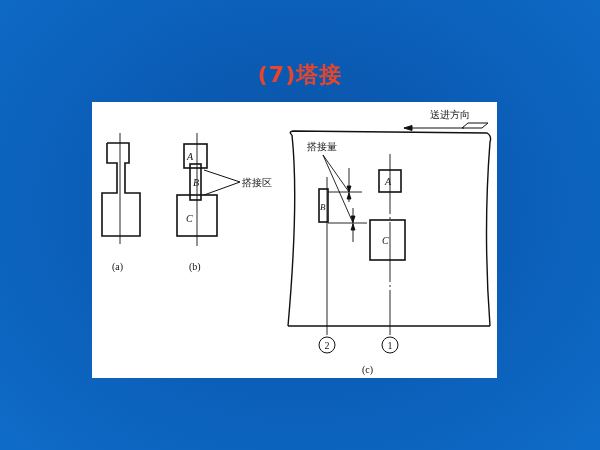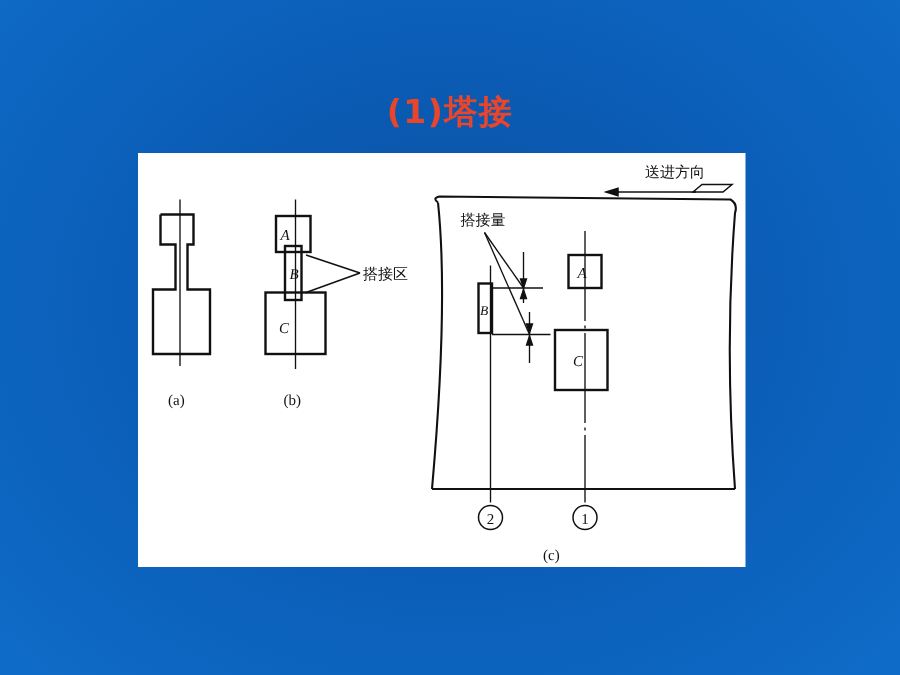--- a/index.html
+++ b/index.html
@@ -21,21 +21,21 @@
       width: 405px; height: 276px;
       background: #ffffff;
     }
     .figure svg { position: absolute; left: 0; top: 0; }
     .lbl { font-family: "Liberation Serif", "DejaVu Serif", serif; fill: #111; }
     .cn { font-family: "DejaVu Sans", "Liberation Sans", sans-serif; fill: #111; }
   </style>
 </head>
 <body>
 
-<div class="slide-title">(1)塔接</div>
+<div class="slide-title">(7)塔接</div>
 
 <div class="figure">
   <svg width="405" height="276" viewBox="0 0 405 276" xmlns="http://www.w3.org/2000/svg">
 
     <g stroke="#111" stroke-width="1.6" fill="none">
       <polyline points="15,41 37,41 37,61 33,61 33,91 48,91 48,134 10,134 10,91 25,91 25,61 15,61 15,41"></polyline>
       <line x1="28" y1="31" x2="28" y2="142" stroke-width="0.9"></line>
     </g>
     <text class="lbl" x="20" y="168" font-size="10">(a)</text>
 

